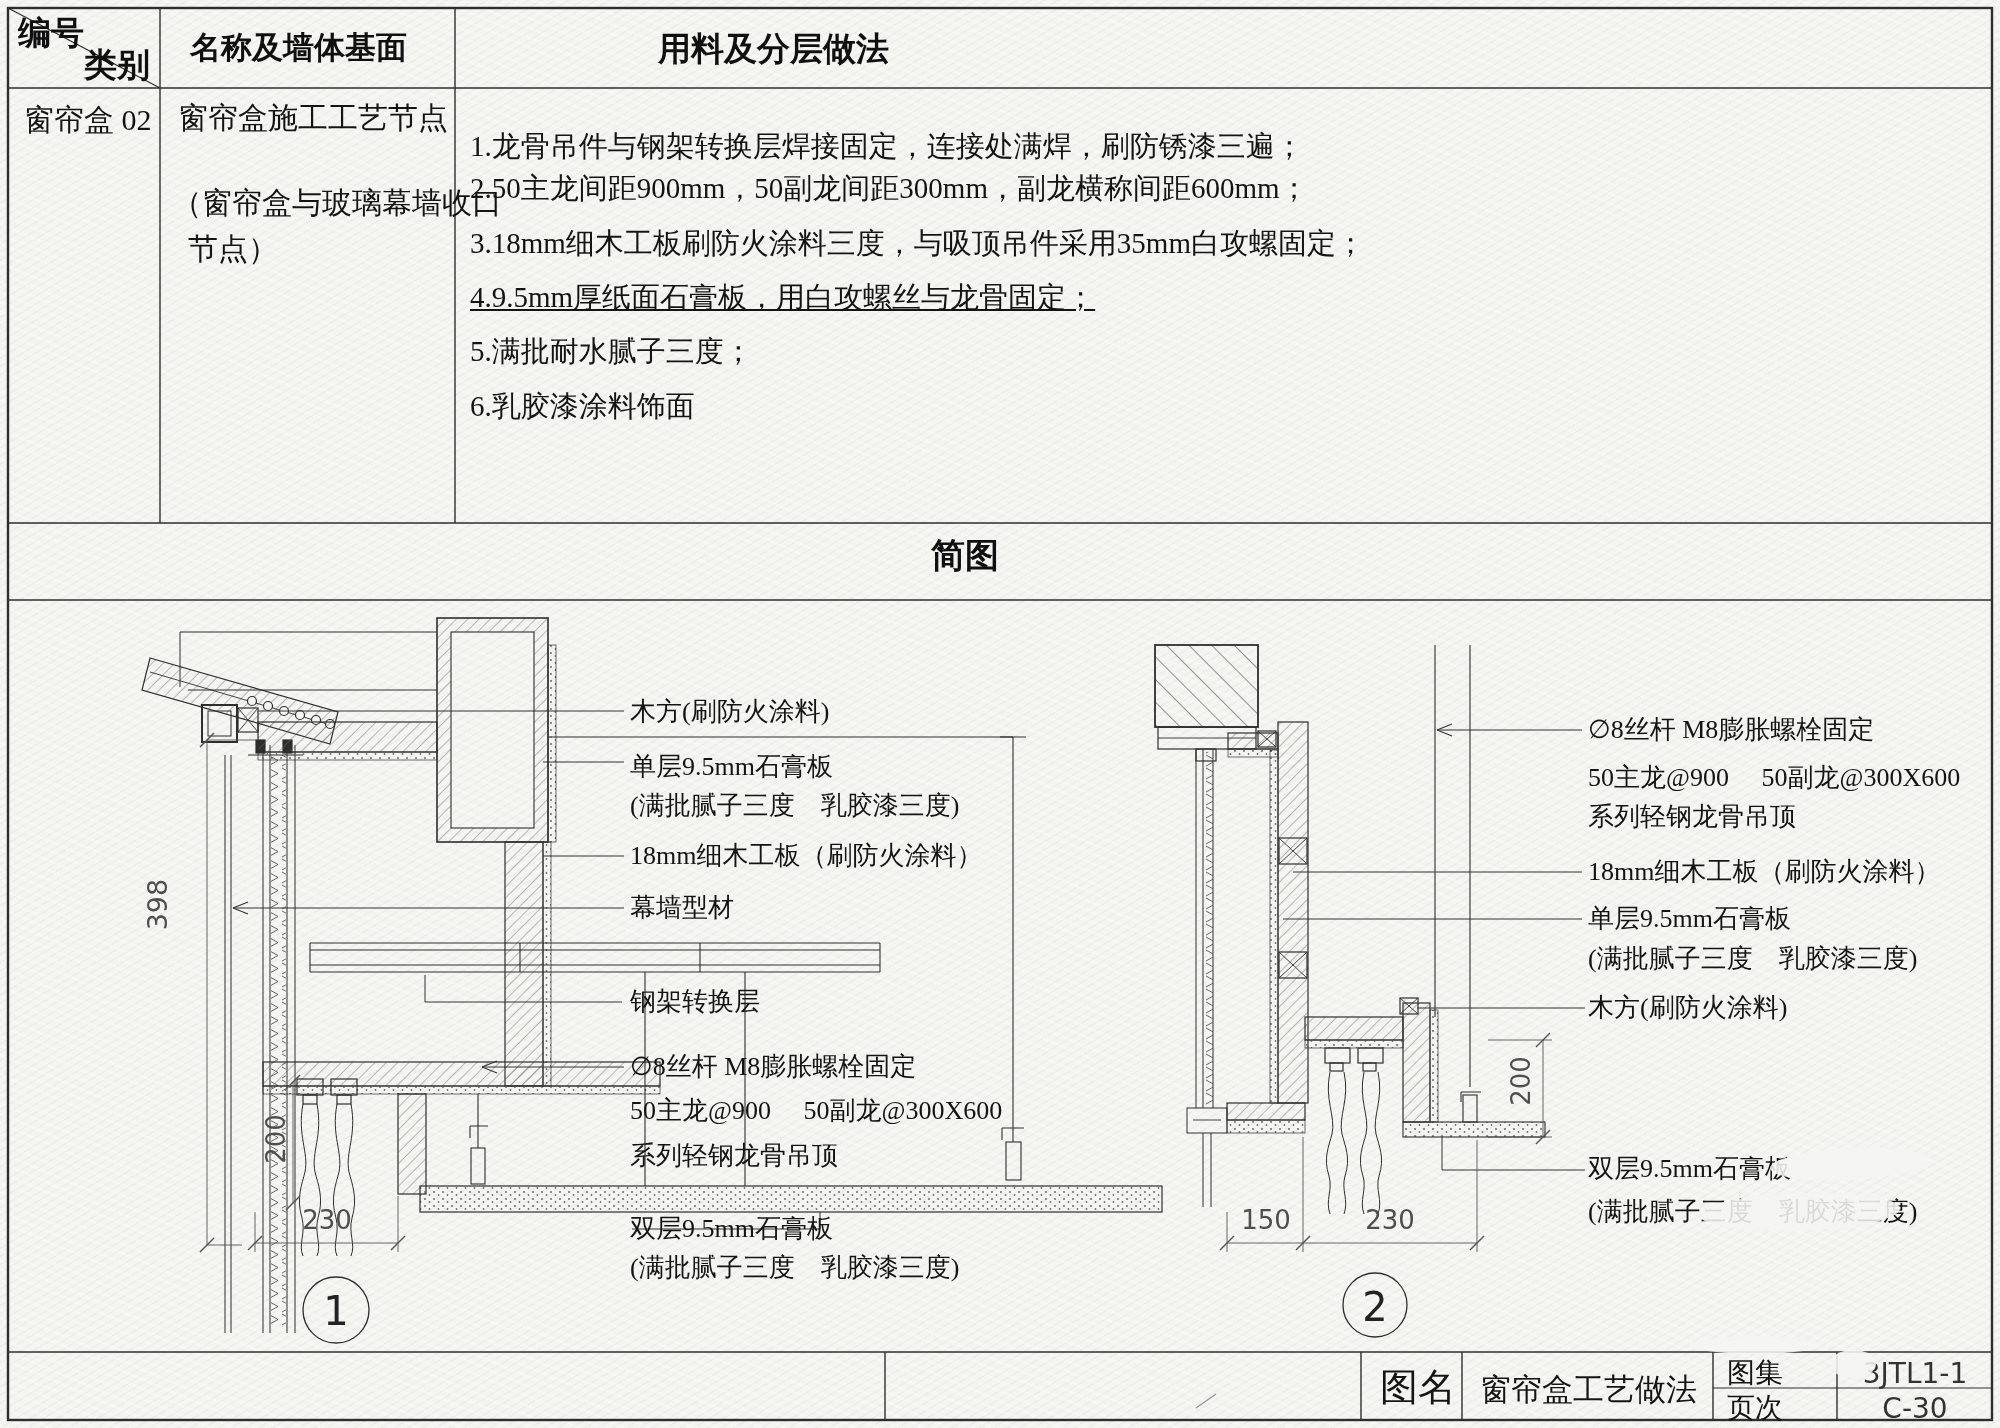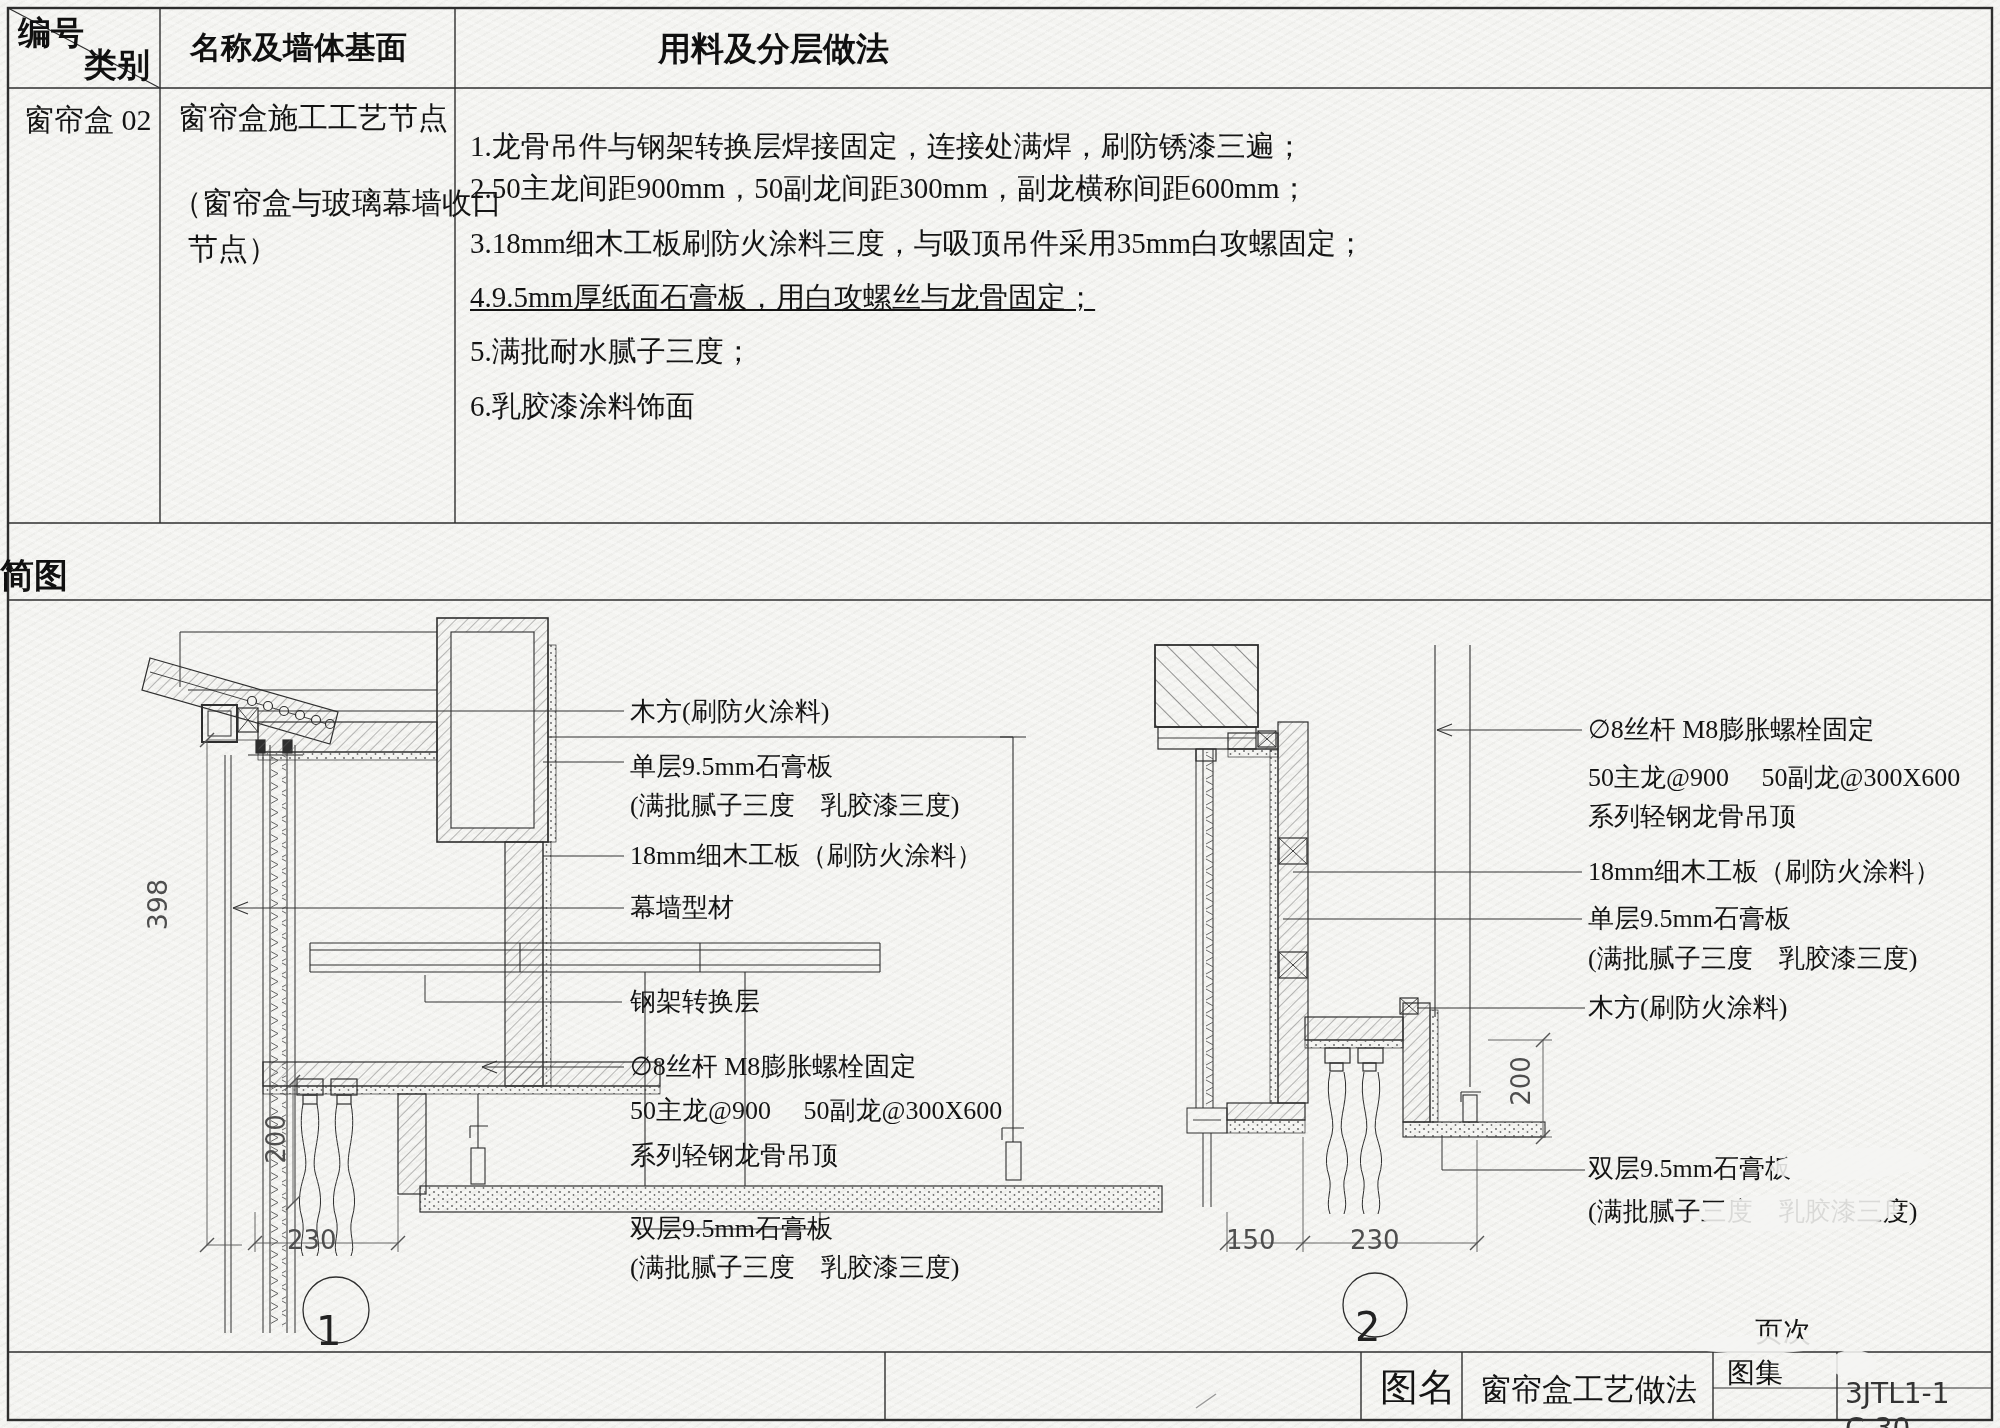--- a/index.html
+++ b/index.html
@@ -10,21 +10,21 @@
       repeating-linear-gradient(23deg, rgba(255,255,255,.25) 0 3px, rgba(0,0,0,0) 3px 9px),
       repeating-linear-gradient(-31deg, rgba(120,120,115,.05) 0 2px, rgba(0,0,0,0) 2px 7px);
     font-family:"Liberation Serif",serif;color:#161616;
   }
   .sheet svg{position:absolute;left:0;top:0;}
   .t{position:absolute;white-space:nowrap;line-height:1.15;}
   .hei{font-family:"Liberation Sans",sans-serif;font-weight:700;color:#101010;}
   .song{font-family:"Liberation Serif",serif;color:#141414;}
   .cad{font-family:"DejaVu Sans",sans-serif;color:#4e4e4e;}
   .rot{transform:rotate(-90deg);transform-origin:center center;text-align:center;}
-  .ctr{margin-top:20px;}
+  .ctr{text-align:center;}
   .smudge{position:absolute;background:rgba(245,245,242,.88);border-radius:50%;}
 </style>
 </head>
 <body>
 
 <div class="sheet">
 
   <svg viewBox="0 0 2000 1428" width="2000" height="1428">
     <defs>
       <pattern id="ha" width="8" height="8" patternUnits="userSpaceOnUse" patternTransform="rotate(45)">
@@ -326,21 +326,21 @@
   <div class="t cad ctr" style="left:1226px;top:1206px;width:80px;font-size:26px;">150</div>
   <div class="t cad ctr" style="left:1350px;top:1206px;width:80px;font-size:26px;">230</div>
 
   <div class="t cad ctr" style="left:316px;top:1288px;width:40px;font-size:40px;color:#222;">1</div>
   <div class="t cad ctr" style="left:1355px;top:1284px;width:40px;font-size:40px;color:#222;">2</div>
 
   <div class="t song" style="left:1380px;top:1366px;font-size:38px;">图名</div>
   <div class="t song" style="left:1480px;top:1372px;font-size:31px;">窗帘盒工艺做法</div>
   <div class="t song" style="left:1727px;top:1357px;font-size:28px;">图集</div>
   <div class="t cad ctr" style="left:1845px;top:1358px;width:140px;font-size:28px;color:#333;">3JTL1-1</div>
-  <div class="t song" style="left:1727px;top:1316px;font-size:28px;margin-left:28px;">页次</div>
+  <div class="t song" style="left:1727px;top:1392px;font-size:28px;">页次</div>
   <div class="t cad ctr" style="left:1845px;top:1393px;width:140px;font-size:28px;color:#333;">C-30</div>
 
   <div class="smudge" style="left:1770px;top:1148px;width:160px;height:32px;transform:rotate(-3deg);"></div>
   <div class="smudge" style="left:1700px;top:1193px;width:200px;height:38px;transform:rotate(-2deg);"></div>
   <div class="smudge" style="left:1830px;top:1350px;width:46px;height:28px;"></div>
   <div class="smudge" style="left:1690px;top:1336px;width:130px;height:18px;"></div>
 
 </div>
 
 </body></html>

